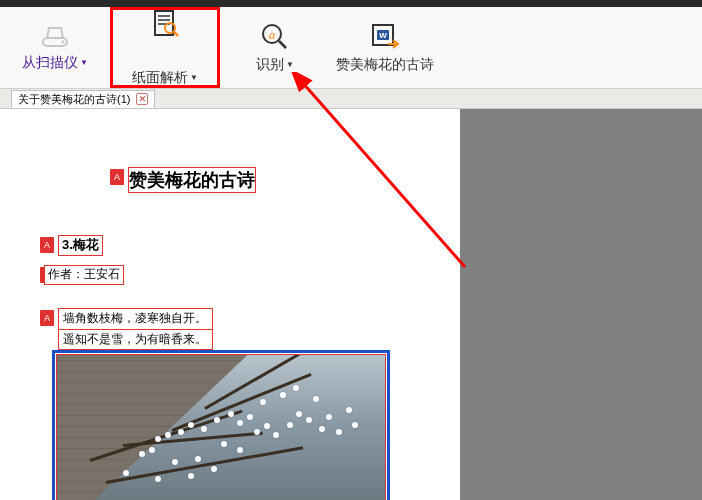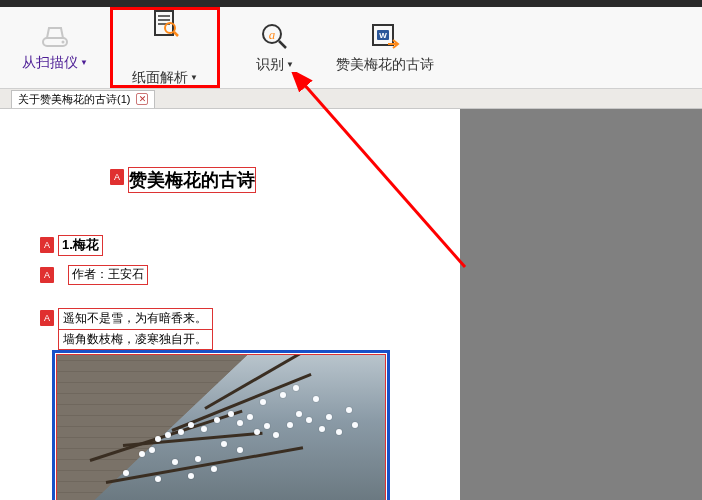--- a/index.html
+++ b/index.html
@@ -195,29 +195,29 @@
   </div>
 </div>
 
 <div class="workspace">
   <div class="page-pane">
 
     <span class="tag-badge tag-title">A</span>
     <div class="doc-title">赞美梅花的古诗</div>
 
     <span class="tag-badge" style="top:128px; left:40px;">A</span>
-    <div class="block bold" style="top:126px; left:58px;">1.梅花</div>
+    <div class="block bold" style="top:126px; left:58px;">3.梅花</div>
 
     <span class="tag-badge" style="top:158px; left:40px;">A</span>
-    <div class="block" style="top:156px; left:68px;">作者：王安石</div>
+    <div class="block" style="top:156px; left:44px;">作者：王安石</div>
 
     <span class="tag-badge" style="top:201px; left:40px;">A</span>
     <div class="block poem" style="top:199px; left:58px; padding:0; width:155px;">
+      <div class="poem-line">墙角数枝梅，凌寒独自开。</div>
       <div class="poem-line">遥知不是雪，为有暗香来。</div>
-      <div class="poem-line">墙角数枝梅，凌寒独自开。</div>
     </div>
 
     <div class="img-frame" style="top:245px; left:56px; width:330px; height:150px;">
       <div class="photo">
         <div class="wall"></div>
         <div class="branch" style="left:10%; top:70%; width:160px; transform:rotate(-18deg);"></div>
         <div class="branch" style="left:20%; top:60%; width:140px; transform:rotate(-5deg);"></div>
         <div class="branch" style="left:35%; top:50%; width:150px; transform:rotate(-22deg);"></div>
         <div class="branch" style="left:15%; top:85%; width:200px; transform:rotate(-10deg);"></div>
         <div class="branch" style="left:45%; top:35%; width:120px; transform:rotate(-30deg);"></div>

